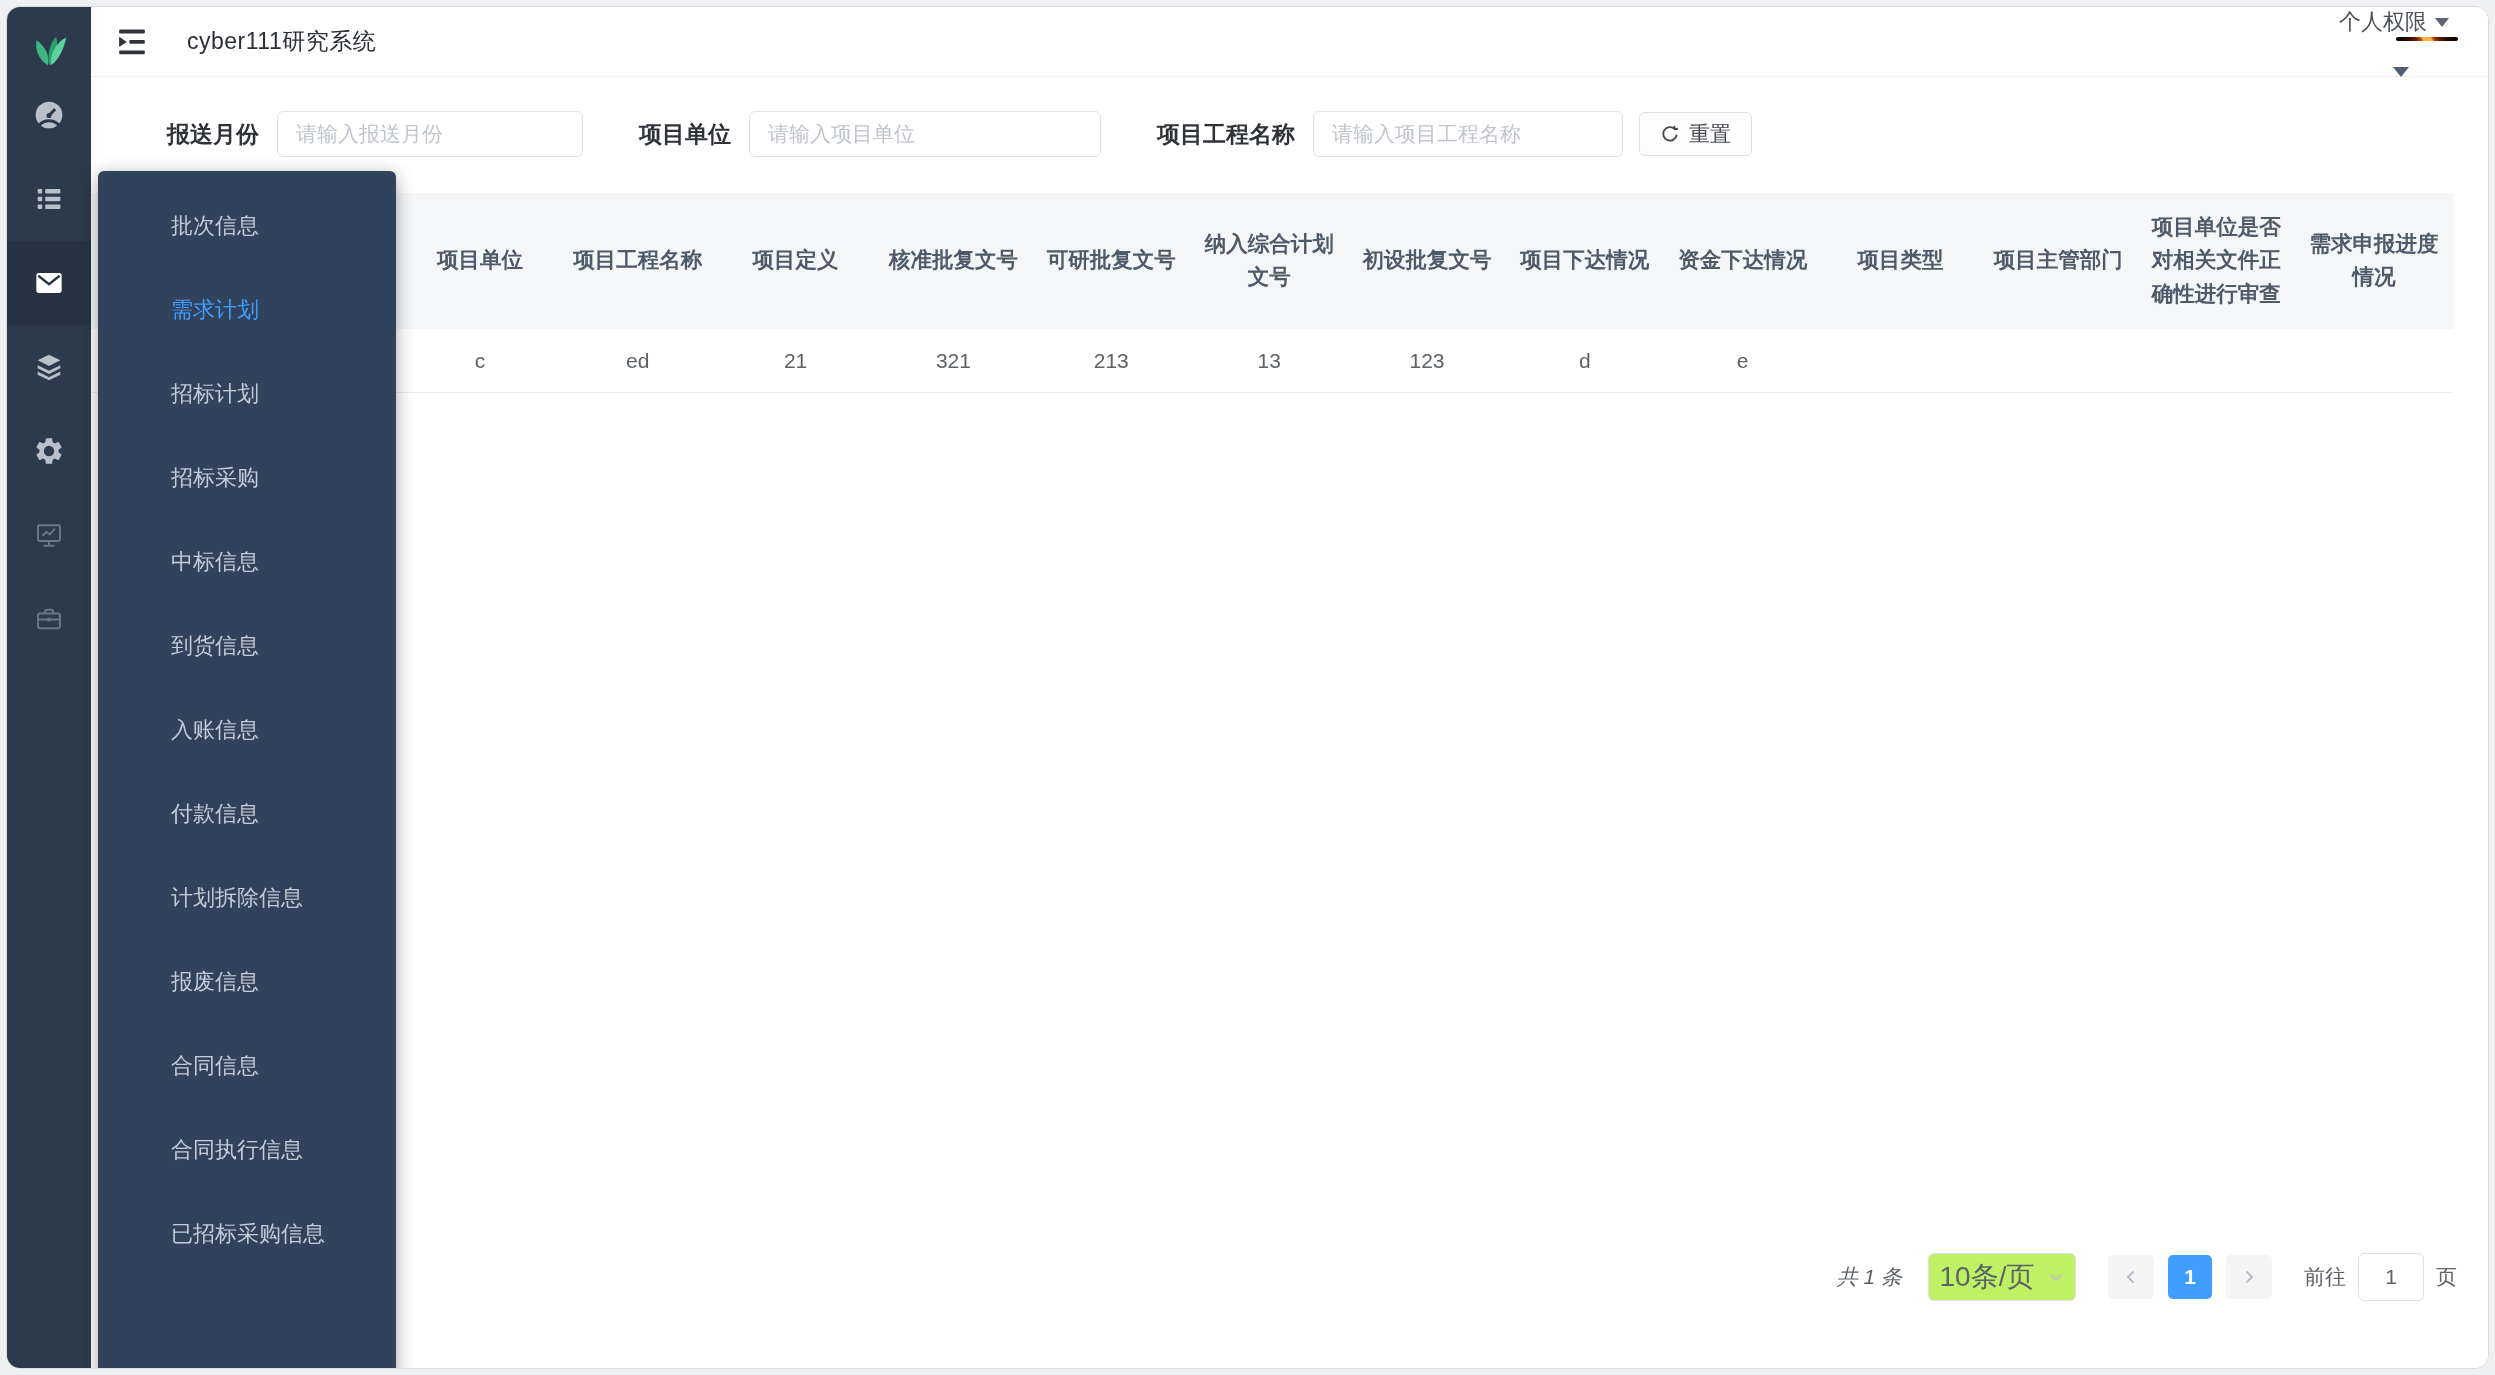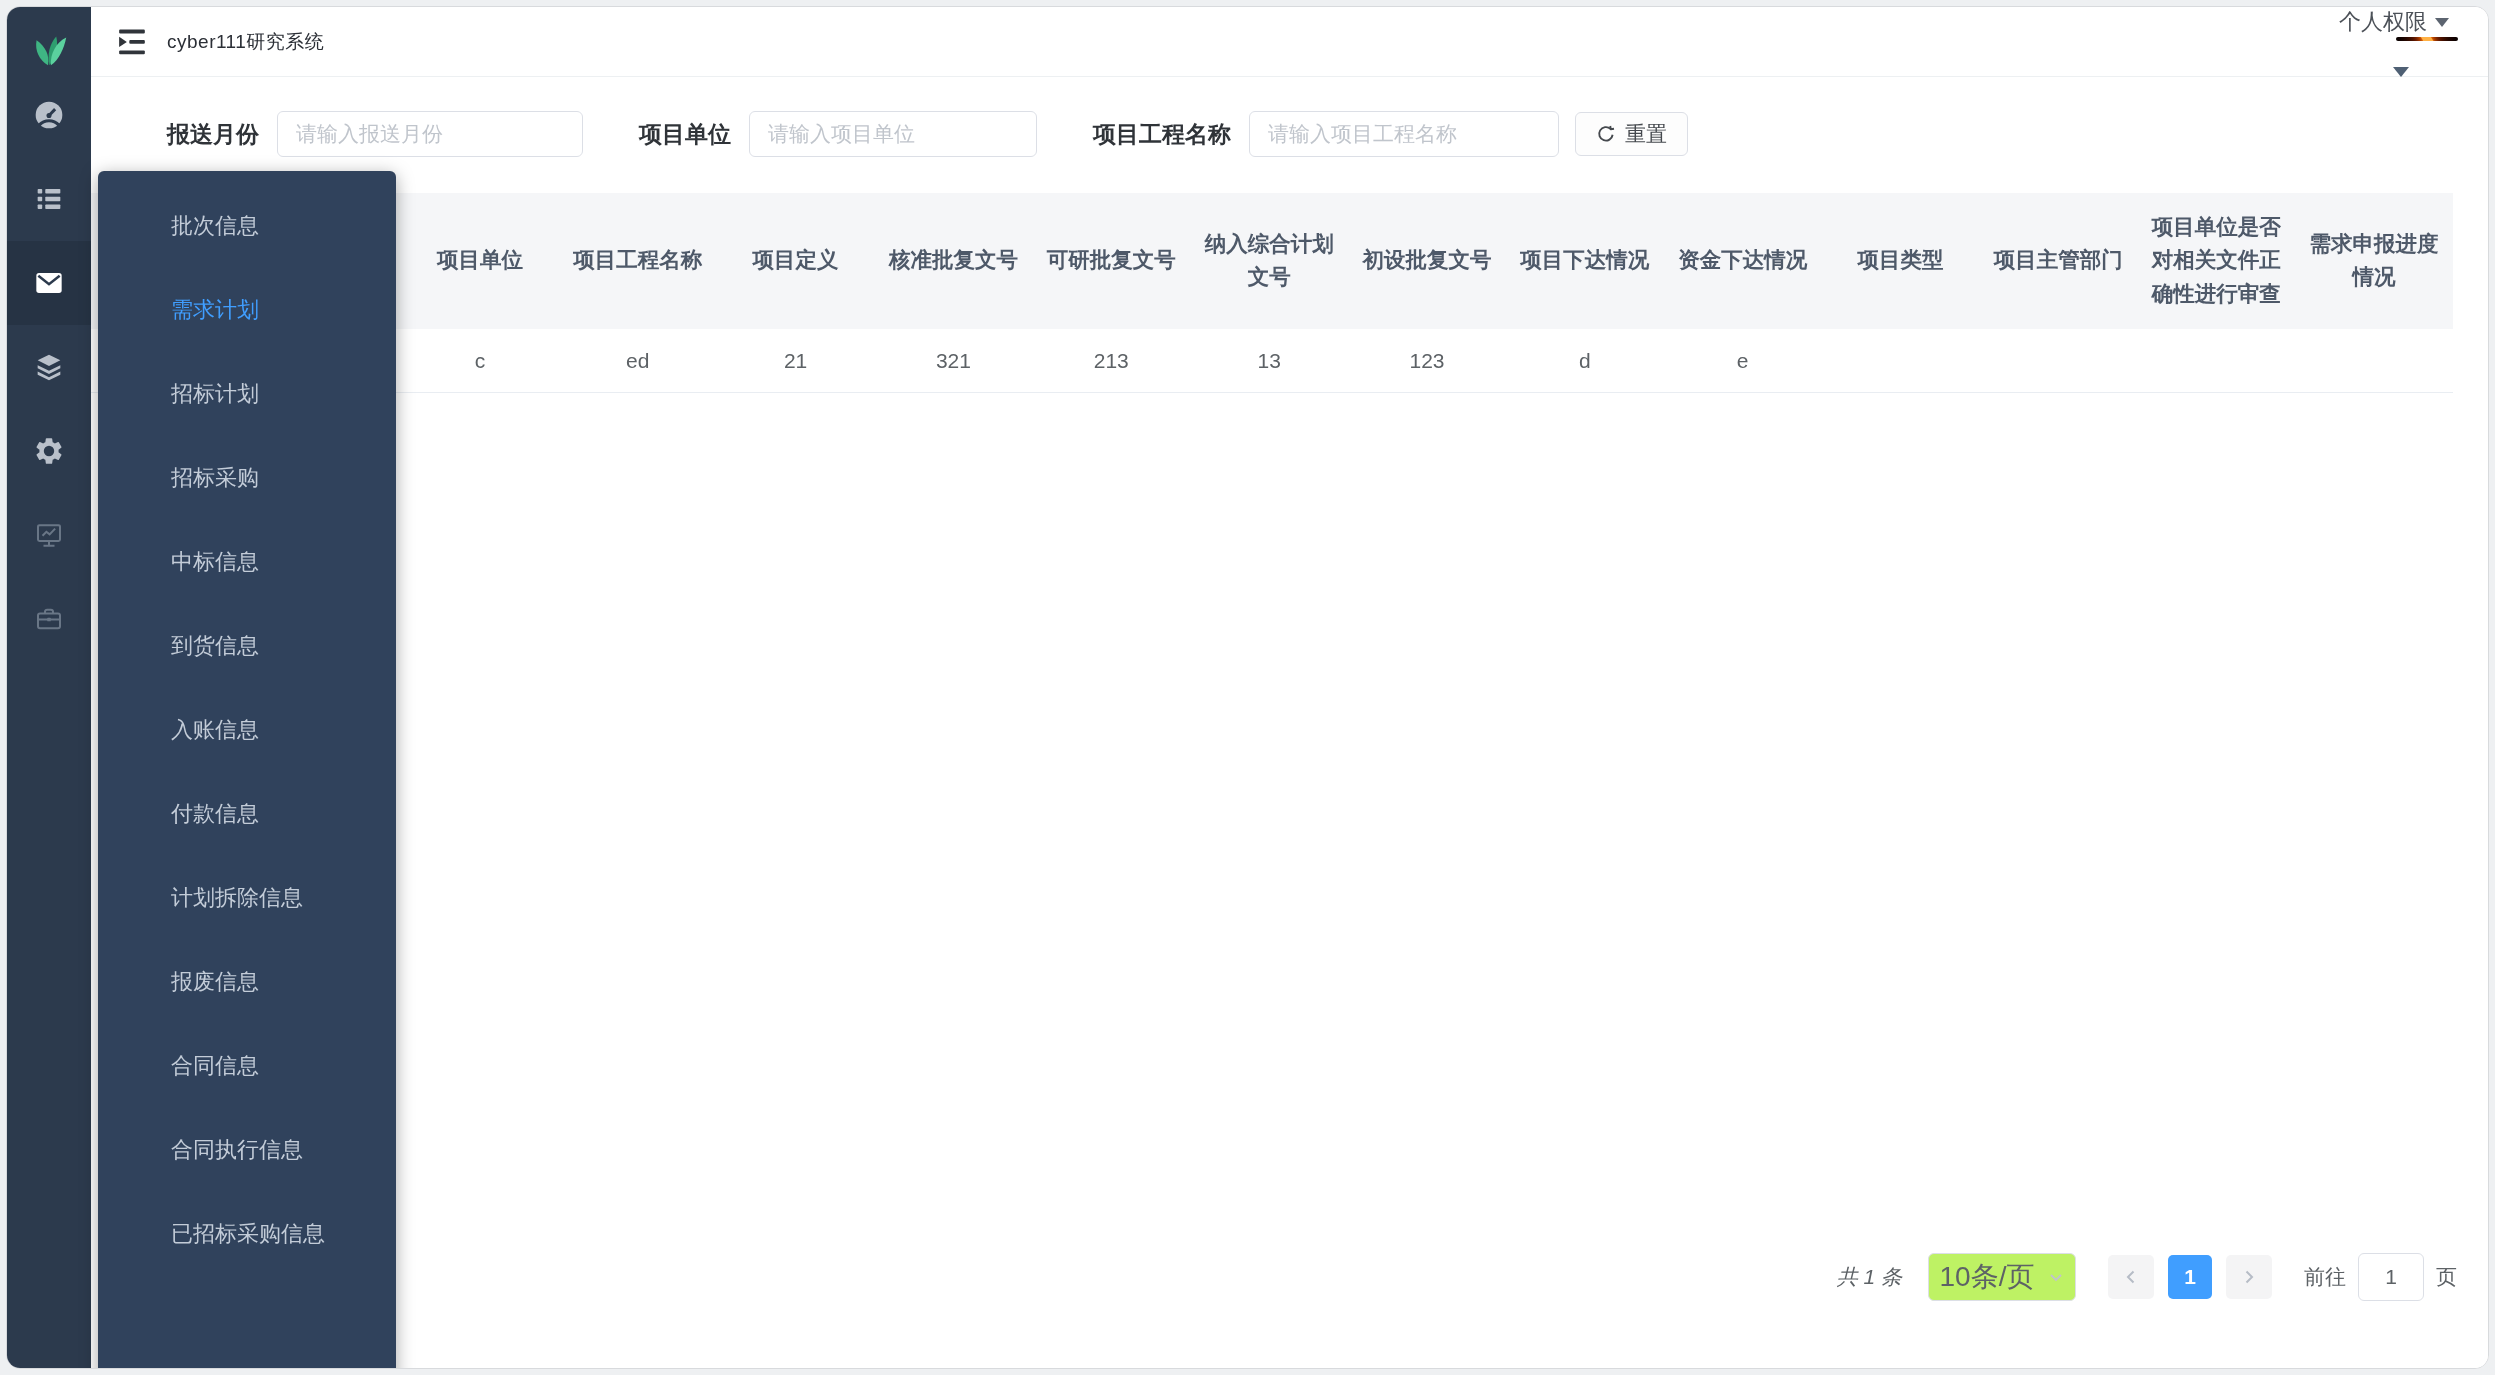--- a/index.html
+++ b/index.html
@@ -42,21 +42,21 @@
   }
   .menu-item.active { color:#409eff; }
   
   .main { position:absolute; left:84px; top:0; right:0; bottom:0; background:#fff; }
   .topbar {
     position:absolute; left:0; right:0; top:0; height:70px;
     border-bottom:1px solid #edf0f2;
     display:flex; align-items:center;
   }
   .hamburger { margin-left:26px; width:30px; height:27px; cursor:pointer; }
-  .app-title { margin-left:20px; font-size:19px; color:#2b2f36; font-weight:500; letter-spacing:.5px; }
+  .app-title { margin-left:40px; font-size:23px; color:#2b2f36; font-weight:500; letter-spacing:.5px; }
   .user-area { position:absolute; right:30px; top:0; height:70px; display:flex; align-items:center;flex-direction:column; }
   .perm { display:flex; align-items:center; cursor:pointer; }
   .perm-label { font-size:22px; color:#4c5158; }
   .caret { width:0; height:0; border-left:7px solid transparent; border-right:7px solid transparent;
            border-top:9px solid #5c6470; margin-left:8px; }
   .avatar {
     width:62px; height:62px; border-radius:14px; margin-left:66px; cursor:pointer;
     background:radial-gradient(circle at 50% 42%, #3a1200 0%, #200800 55%, #070100 100%);
     display:flex; align-items:center; justify-content:center; overflow:hidden;
   }
@@ -152,21 +152,21 @@
         </div>
         <span class="avatar-caret"></span>
       </div>
     </div>
 
     <div class="filters">
         <span class="f-label">报送月份</span>
         <input class="f-input" placeholder="请输入报送月份" style="width: 306px;">
         <span class="gap56"></span>
         <span class="f-label">项目单位</span>
-        <input class="f-input" placeholder="请输入项目单位" style="width: 288px;">
+        <input class="f-input" placeholder="请输入项目单位" style="width: 352px;">
         <span class="gap56"></span>
         <span class="f-label">项目工程名称</span>
         <input class="f-input" placeholder="请输入项目工程名称" style="width: 310px;">
         <span class="gap16"></span>
         <div class="reset-btn">
           <span style="display:flex;">
             <svg viewBox="0 0 16 16" fill="none" stroke="#45494e" stroke-width="1.5">
               <path d="M13.3 8.6A5.4 5.4 0 1 1 11.6 3.9"></path>
               <path d="M11.4 1.6l.4 2.6 2.6-.4" stroke-linejoin="round"></path>
             </svg>

